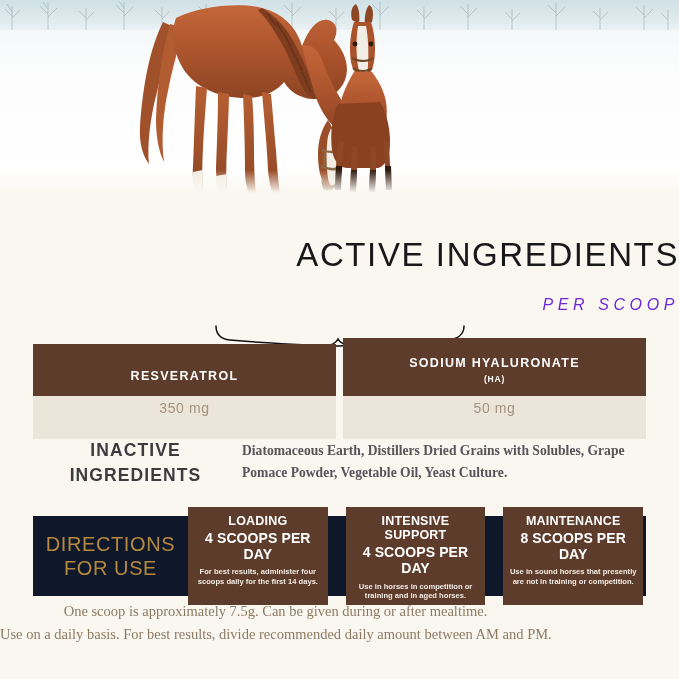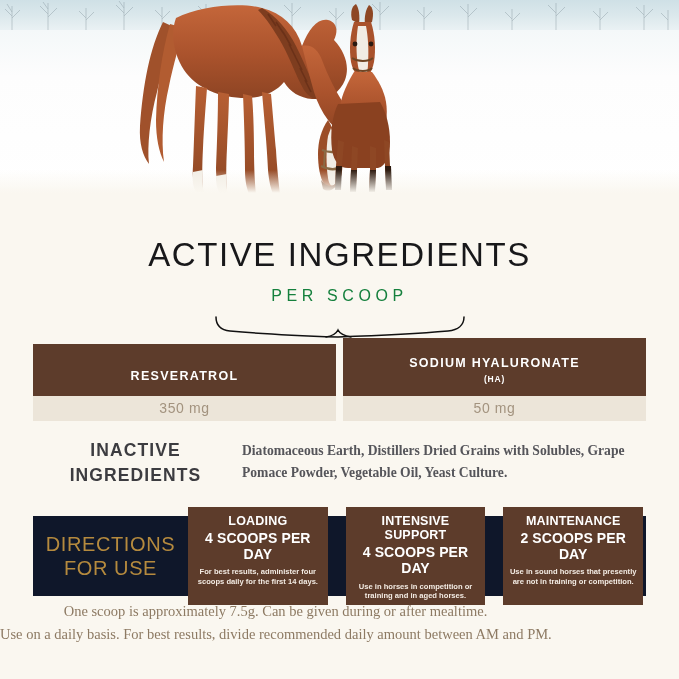--- a/index.html
+++ b/index.html
@@ -59,36 +59,37 @@
     position: absolute;
     left: 0; bottom: 0;
     width: 679px;
     height: 26px;
     background: linear-gradient(180deg, rgba(255,255,255,0) 0%, #faf7f0 88%);
   }
 
   
   .title-block {
     margin-top: 42px;
-    text-align: center;
+    text-align: right;
   }
   .title-main {
     font-size: 33px;
     letter-spacing: 1.6px;
     color: #18181a;
     font-weight: 400;
     line-height: 1;
     font-family: "Liberation Sans", sans-serif;
   }
   .title-sub {
-    margin-top: 16px;
+    margin-top: 25px;
     font-size: 16px;
     letter-spacing: 4.6px;
-    color: #15803d;
+    color: #6d28d9;
     font-weight: 400;
+    font-style: italic;
   }
   .brace {
     margin: 10px auto 0;
     width: 252px;
     height: 24px;
     display: block;
   }
 
   
   .actives {
@@ -127,21 +128,21 @@
     letter-spacing: 0.8px;
     margin-top: 3px;
     font-weight: bold;
   }
   .ai-value {
     background: #ece5d9;
     color: #a3937f;
     text-align: center;
     font-size: 14px;
     letter-spacing: 0.6px;
-    height: 25px;
+    height: 43px;
     line-height: 25px;
   }
 
   
   .inactive {
     position: absolute;
     left: 33px;
     top: 432px;
     width: 616px;
     display: flex;
@@ -391,21 +392,21 @@
         <div class="dc-dose">4 SCOOPS PER DAY</div>
         <div class="dc-note">For best results, administer four scoops daily for the first 14 days.</div>
       </div>
       <div class="dir-cell">
         <div class="dc-title">INTENSIVE SUPPORT</div>
         <div class="dc-dose">4 SCOOPS PER DAY</div>
         <div class="dc-note">Use in horses in competition or training and in aged horses.</div>
       </div>
       <div class="dir-cell">
         <div class="dc-title">MAINTENANCE</div>
-        <div class="dc-dose">2 SCOOPS PER DAY</div>
+        <div class="dc-dose">8 SCOOPS PER DAY</div>
         <div class="dc-note">Use in sound horses that presently are not in training or competition.</div>
       </div>
     </div>
   </div>
 
   <div class="footer">
     <div>One scoop is approximately 7.5g. Can be given during or after mealtime.</div>
     <div>Use on a daily basis. For best results, divide recommended daily amount between AM and PM.</div>
   </div>
 

